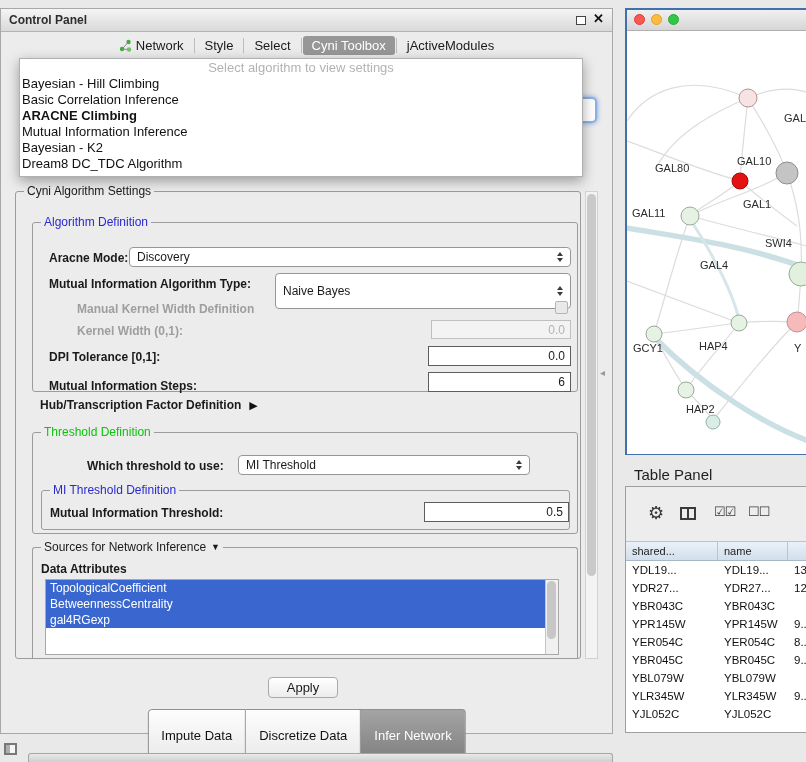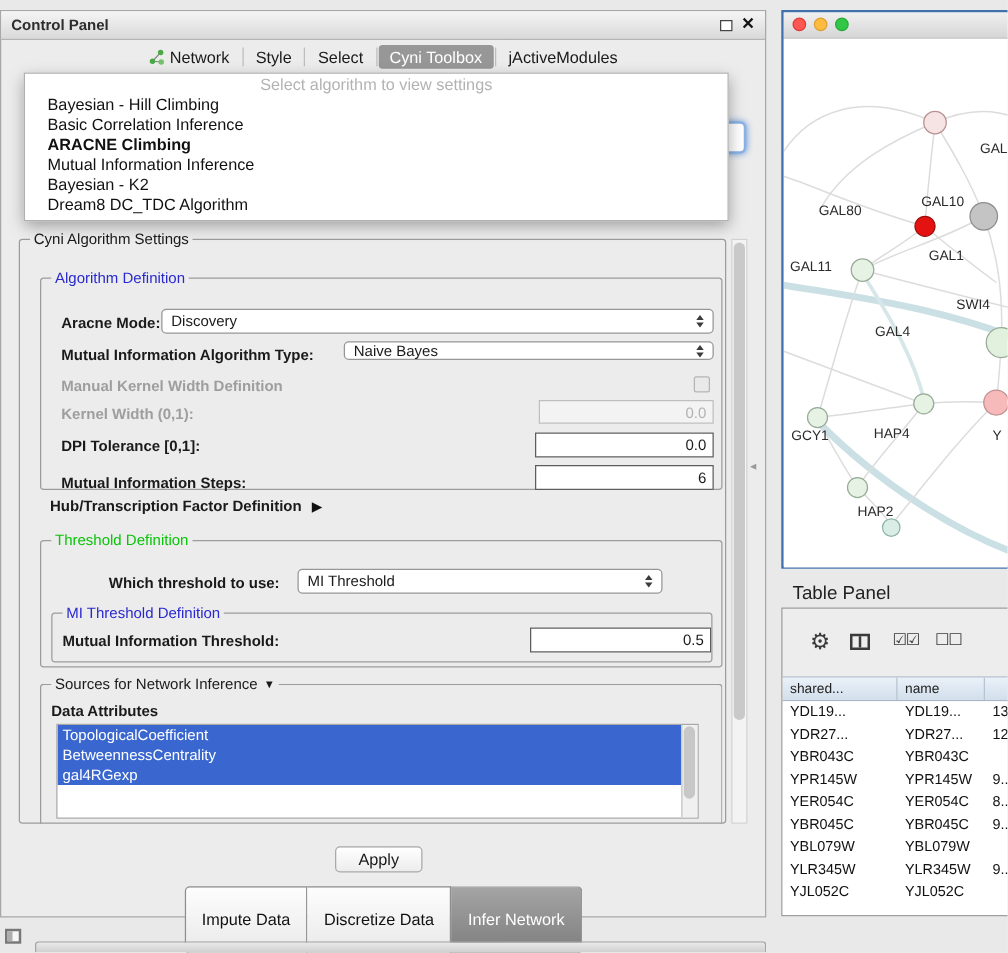--- a/index.html
+++ b/index.html
@@ -16,33 +16,33 @@
   .tabbar{position:absolute;left:0;top:22px;width:100%;height:28px;display:flex;align-items:center;justify-content:center;font-size:13px;}
   .tab{padding:2px 9px;display:flex;align-items:center;gap:4px;white-space:nowrap;}
   .tab.sel{background:#979797;color:#fff;border-radius:3px;}
   .tsep{width:1px;height:15px;background:#bdbdbd;margin:0 1px;}
   
   .group{position:absolute;border:1px solid #9c9c9c;border-radius:3px;box-sizing:border-box;}
   .glabel{position:absolute;top:-8px;background:#ececec;padding:0 3px;font-size:12px;white-space:nowrap;display:flex;align-items:center;gap:5px;}
   .glabel.blue{color:#2929cf;}
   .glabel.green{color:#09c409;}
   .lbl{position:absolute;font-size:12px;font-weight:bold;white-space:nowrap;}
-  .lbl.gray{color:#9e9e9e;}
+  .lbl.gray{color:#9e9e9e;margin-left:28px;}
   .combo{position:absolute;background:#fff;border:1px solid #969696;border-radius:4px;display:flex;align-items:center;padding:0 7px;font-size:12px;box-sizing:border-box;}
   .combo-arrows{margin-left:auto;display:flex;flex-direction:column;gap:2px;}
   .combo-arrows i{display:block;width:0;height:0;border-left:3.5px solid transparent;border-right:3.5px solid transparent;}
   .combo-arrows i.up{border-bottom:4px solid #3c3c3c;}
   .combo-arrows i.dn{border-top:4px solid #3c3c3c;}
   .field{position:absolute;background:#fff;border:1px solid #5d5d5d;font-size:12px;display:flex;align-items:center;justify-content:flex-end;padding:0 5px;box-sizing:border-box;}
   .field.disabled{border-color:#bfbfbf;color:#b2b2b2;background:#f3f3f3;}
   .checkbox{position:absolute;width:13px;height:13px;border:1px solid #b5b5b5;border-radius:2px;background:#e9e9e9;box-sizing:border-box;}
   
   .popup{position:absolute;background:#fff;border:1px solid #b0b0b0;box-shadow:0 4px 12px rgba(0,0,0,.35);z-index:60;font-size:13px;}
   .popup .prompt{height:17px;line-height:17px;text-align:center;color:#b3b3b3;}
-  .popup .item{height:16px;line-height:16px;padding-left:18px;color:#111;}
+  .popup .item{height:16px;line-height:16px;padding-left:2px;color:#111;}
   .popup .item.bold{font-weight:bold;}
   .combo-peek{position:absolute;width:36px;height:26px;background:#fff;border:2px solid #8ab2e4;border-radius:5px;box-shadow:0 0 5px rgba(100,150,220,.9);z-index:40;box-sizing:border-box;}
   
   .attr-list{position:absolute;background:#fff;border:1px solid #a8a8a8;box-sizing:border-box;overflow:hidden;}
   .attr-item{height:16px;line-height:16px;font-size:12px;color:#fff;background:#3a67cf;padding-left:4px;margin-right:13px;}
   .list-scroll{position:absolute;right:0;top:0;width:13px;height:100%;background:#f0f0f0;border-left:1px solid #c4c4c4;box-sizing:border-box;}
   .list-scroll .thumb{position:absolute;left:1px;top:1px;width:9px;height:58px;background:#c7c7c7;border-radius:5px;}
   
   .btn{position:absolute;background:linear-gradient(#ffffff,#ececec);border:1px solid #a9a9a9;border-radius:4px;font-size:13px;text-align:center;box-sizing:border-box;}
   .segbar{position:absolute;display:flex;}
@@ -141,21 +141,21 @@
       <span class="lbl" style="left:16px;top:28px;">Aracne Mode:</span>
       <div class="combo" style="left:96px;top:24px;width:442px;height:20px;">
         <span>Discovery</span>
         <span class="combo-arrows">
             <i class="up"></i>
             <i class="dn"></i>
           </span>
       </div>
 
       <span class="lbl" style="left:16px;top:54px;">Mutual Information Algorithm Type:</span>
-      <div class="combo" style="left:242px;top:50px;width:296px;height:15px;">
+      <div class="combo" style="left:242px;top:50px;width:296px;height:36px;">
         <span>Naive Bayes</span>
         <span class="combo-arrows">
             <i class="up"></i>
             <i class="dn"></i>
           </span>
       </div>
 
       <span class="lbl gray" style="left:16px;top:79px;">Manual Kernel Width Definition</span>
       <span class="checkbox" style="left:522px;top:78px;"></span>
 

